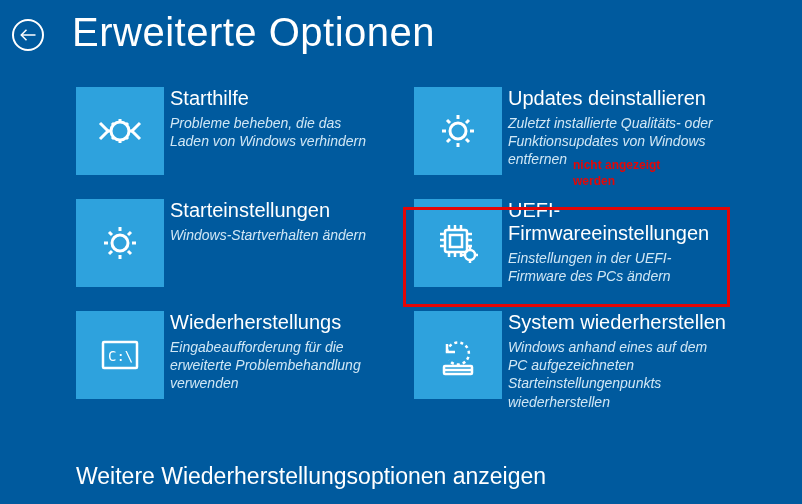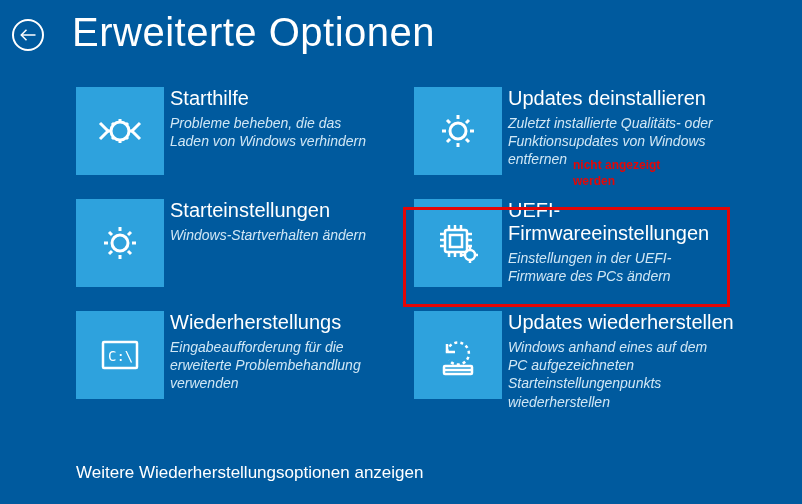--- a/index.html
+++ b/index.html
@@ -72,21 +72,21 @@
     font-size: 14px;
     line-height: 1.3;
     color: #d0e7f5;
     max-width: 210px;
     font-style: italic;
   }
   .more-link {
     position: absolute;
     left: 76px;
     top: 463px;
-    font-size: 17px;
+    font-size: 23px;
     font-weight: 300;
     color: #ffffff;
     cursor: pointer;
   }
   .highlight-box {
     position: absolute;
     left: 403px;
     top: 207px;
     width: 327px;
     height: 100px;
@@ -202,21 +202,21 @@
   <div class="tile">
     <div class="tile-icon">
       <svg width="50" height="50" viewBox="0 0 50 50" fill="none" stroke="#fff" stroke-width="2.5">
         <path d="M 14 22 A 11 11 0 1 1 16 30" stroke-dasharray="3,3"></path>
         <polyline points="14,14 14,22 22,22" fill="none"></polyline>
         <rect x="11" y="36" width="28" height="8" rx="1"></rect>
         <line x1="11" y1="40" x2="39" y2="40"></line>
       </svg>
     </div>
     <div class="tile-text">
-      <div class="tile-title">Updates wiederherstellen</div>
+      <div class="tile-title">System wiederherstellen</div>
       <div class="tile-desc">Windows anhand eines auf dem PC aufgezeichneten Starteinstellungen­punkts wiederherstellen</div>
     </div>
   </div>
 
 </div>
 
 <div class="more-link">Weitere Wiederherstellungsoptionen anzeigen</div>
 
 <div class="highlight-box"></div>
 <div class="annotation">

